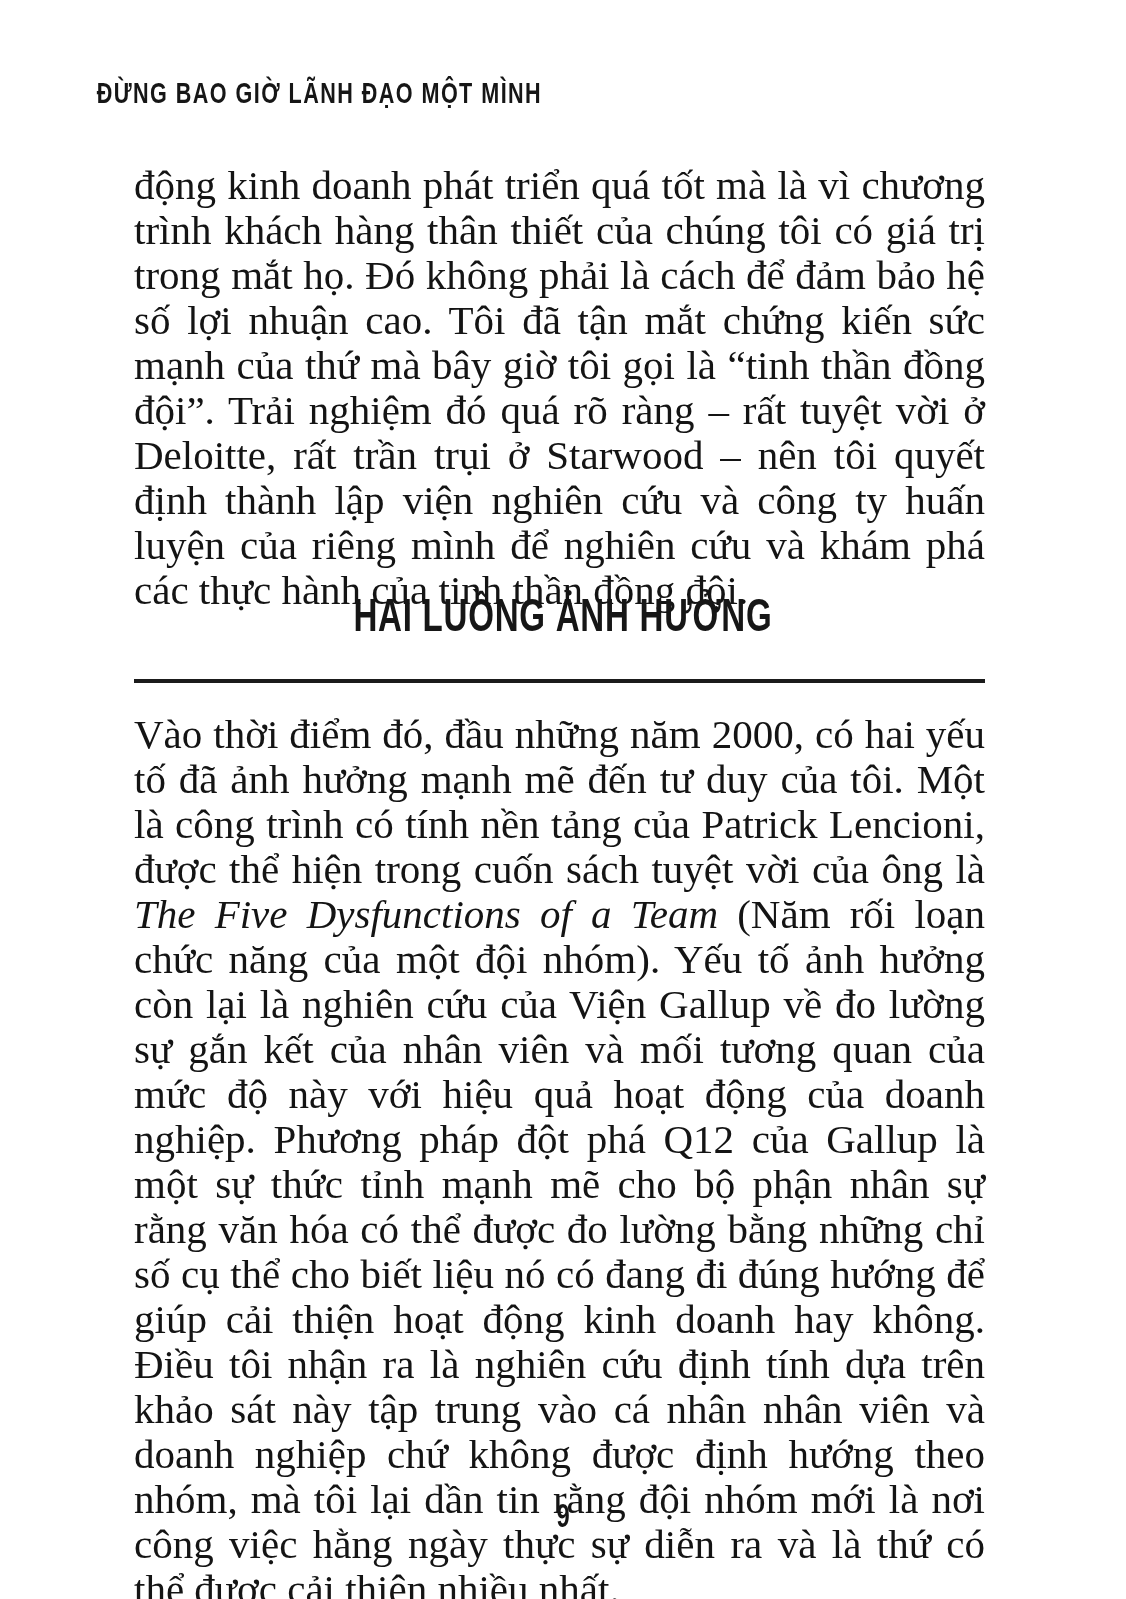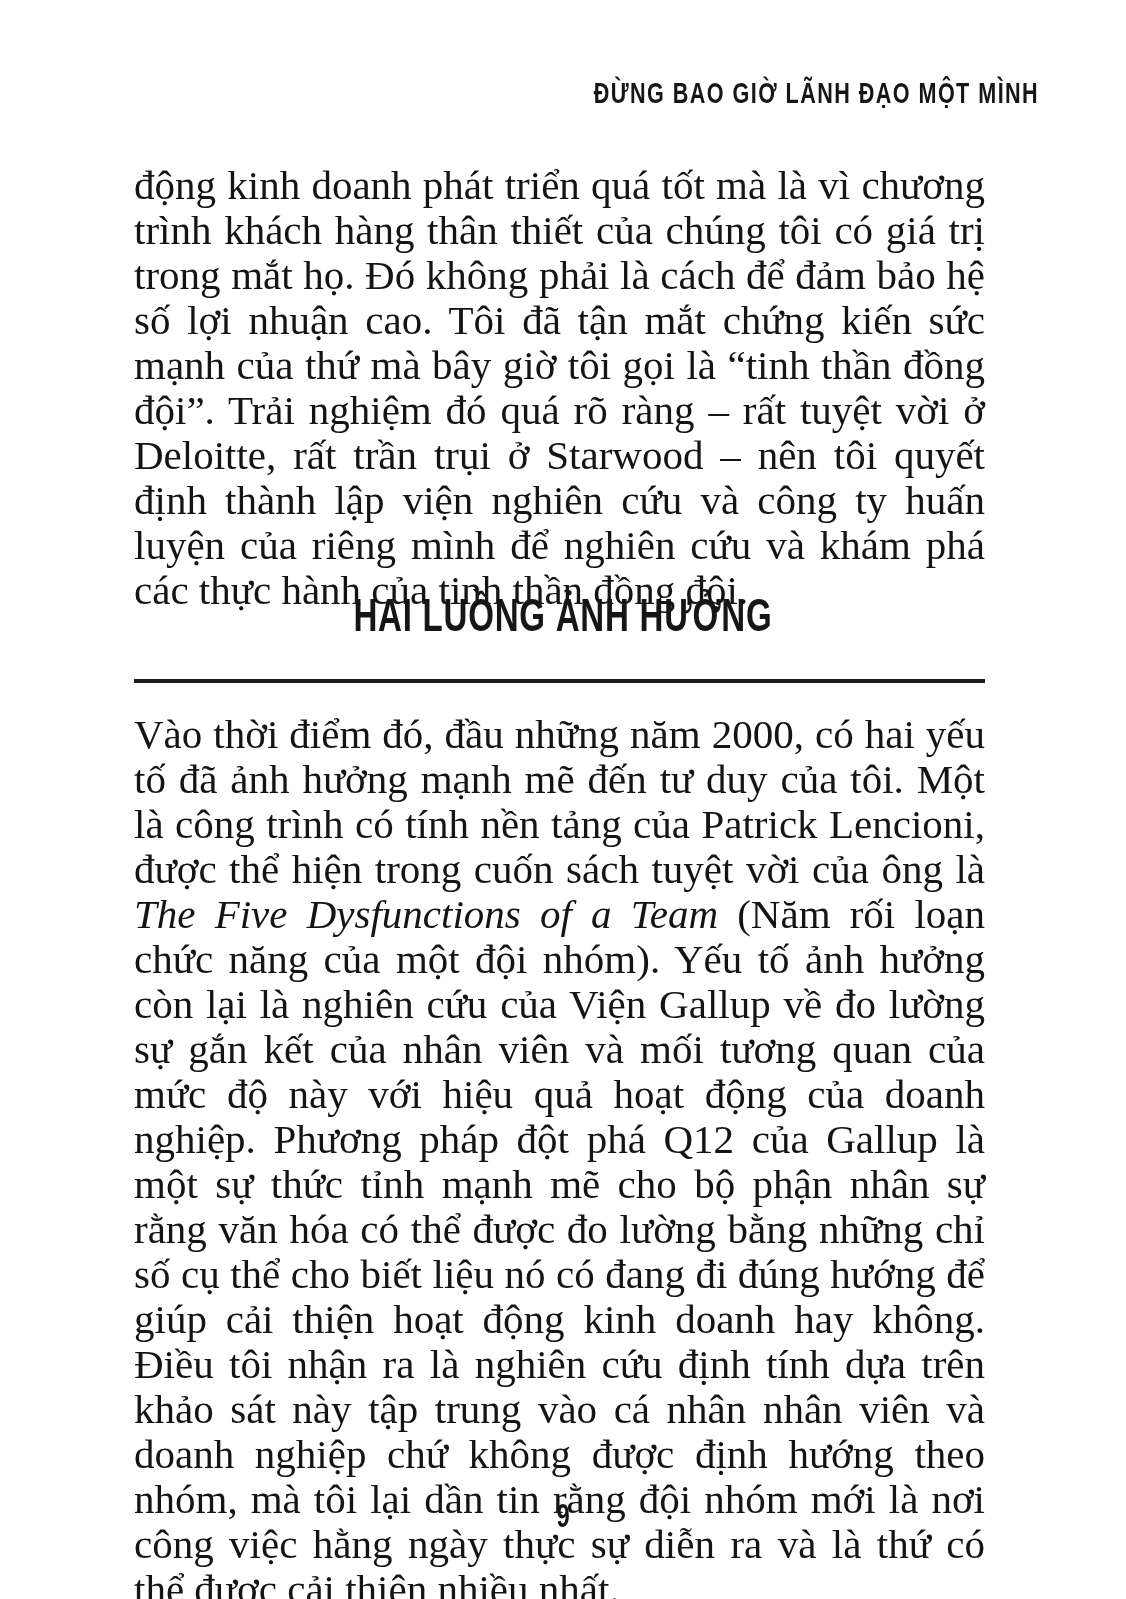--- a/index.html
+++ b/index.html
@@ -12,21 +12,22 @@
     overflow: hidden;
     font-family: "Liberation Serif", serif;
     color: #141414;
   }
   
   .running-header {
     position: absolute;
     top: 76px;
     left: 0;
     width: 100%;
-    text-align: right;
+    text-align: left;
+    padding-left: 10px;
   }
   .condensed {
     display: inline-block;
     font-family: "Liberation Sans", sans-serif;
     font-weight: 700;
     transform: scaleX(0.72);
     transform-origin: center;
     white-space: nowrap;
   }
   .running-header .condensed {

